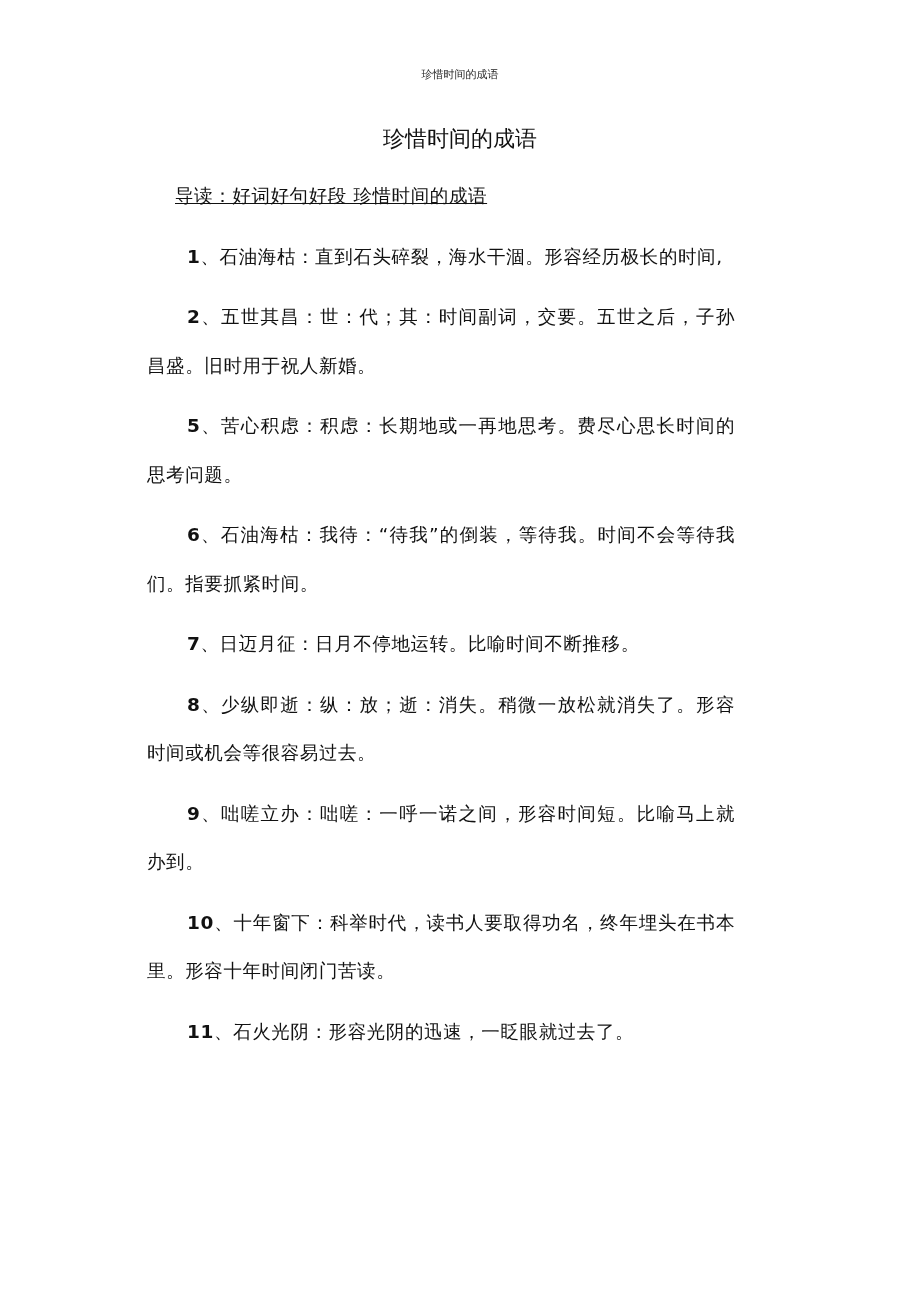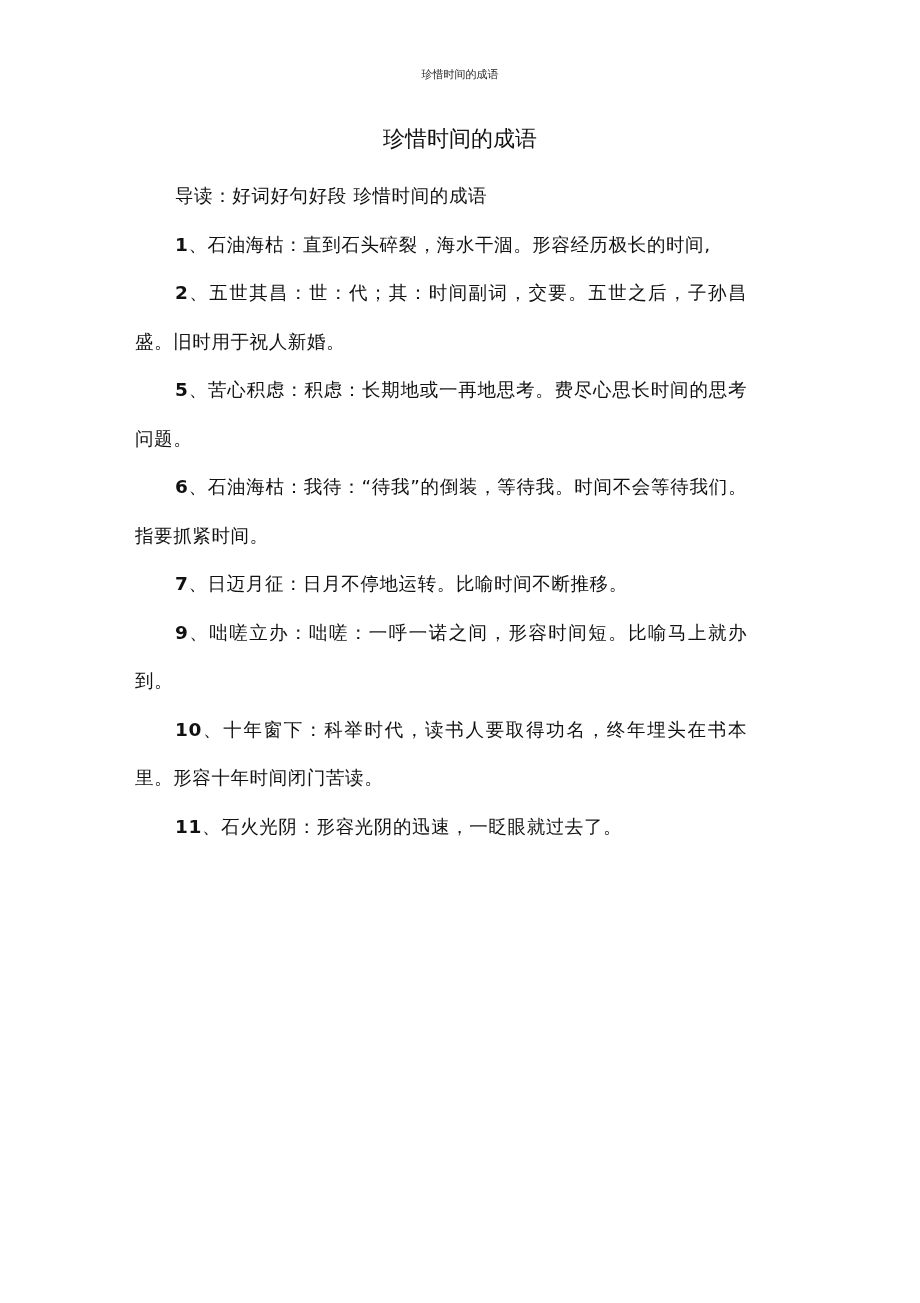--- a/index.html
+++ b/index.html
@@ -38,44 +38,46 @@
     .doc-body {
       position: absolute;
       top: 172px;
       left: 135px;
       width: 612px;
       font-size: 18.5px;
       line-height: 48.5px;
       letter-spacing: 0.6px;
     }
     .para {
-      margin: 0;
+      margin: 12px;
       text-indent: 40px;
       text-align: justify;
       text-align-last: left;
     }
     .para .num {
       font-weight: bold;
     }
     .lead {
       margin: 0;
       text-indent: 40px;
+      text-decoration: underline;
     }
   </style>
 </head>
 <body>
 
 <div class="page-header">珍惜时间的成语</div>
 
 <div class="doc-title">珍惜时间的成语</div>
 
 <div class="doc-body">
   <p class="lead">导读：好词好句好段  珍惜时间的成语</p>
 
   <p class="para"><span class="num">1</span><span>、石油海枯：直到石头碎裂，海水干涸。形容经历极长的时间,</span></p>
   <p class="para"><span class="num">2</span><span>、五世其昌：世：代；其：时间副词，交要。五世之后，子孙昌盛。旧时用于祝人新婚。</span></p>
   <p class="para"><span class="num">5</span><span>、苦心积虑：积虑：长期地或一再地思考。费尽心思长时间的思考问题。</span></p>
   <p class="para"><span class="num">6</span><span>、石油海枯：我待：“待我”的倒装，等待我。时间不会等待我们。指要抓紧时间。</span></p>
   <p class="para"><span class="num">7</span><span>、日迈月征：日月不停地运转。比喻时间不断推移。</span></p>
+  <p class="para"><span class="num">8</span><span>、少纵即逝：纵：放；逝：消失。稍微一放松就消失了。形容时间或机会等很容易过去。</span></p>
   <p class="para"><span class="num">9</span><span>、咄嗟立办：咄嗟：一呼一诺之间，形容时间短。比喻马上就办到。</span></p>
   <p class="para"><span class="num">10</span><span>、十年窗下：科举时代，读书人要取得功名，终年埋头在书本里。形容十年时间闭门苦读。</span></p>
   <p class="para"><span class="num">11</span><span>、石火光阴：形容光阴的迅速，一眨眼就过去了。</span></p>
 </div>
 
 </body></html>

